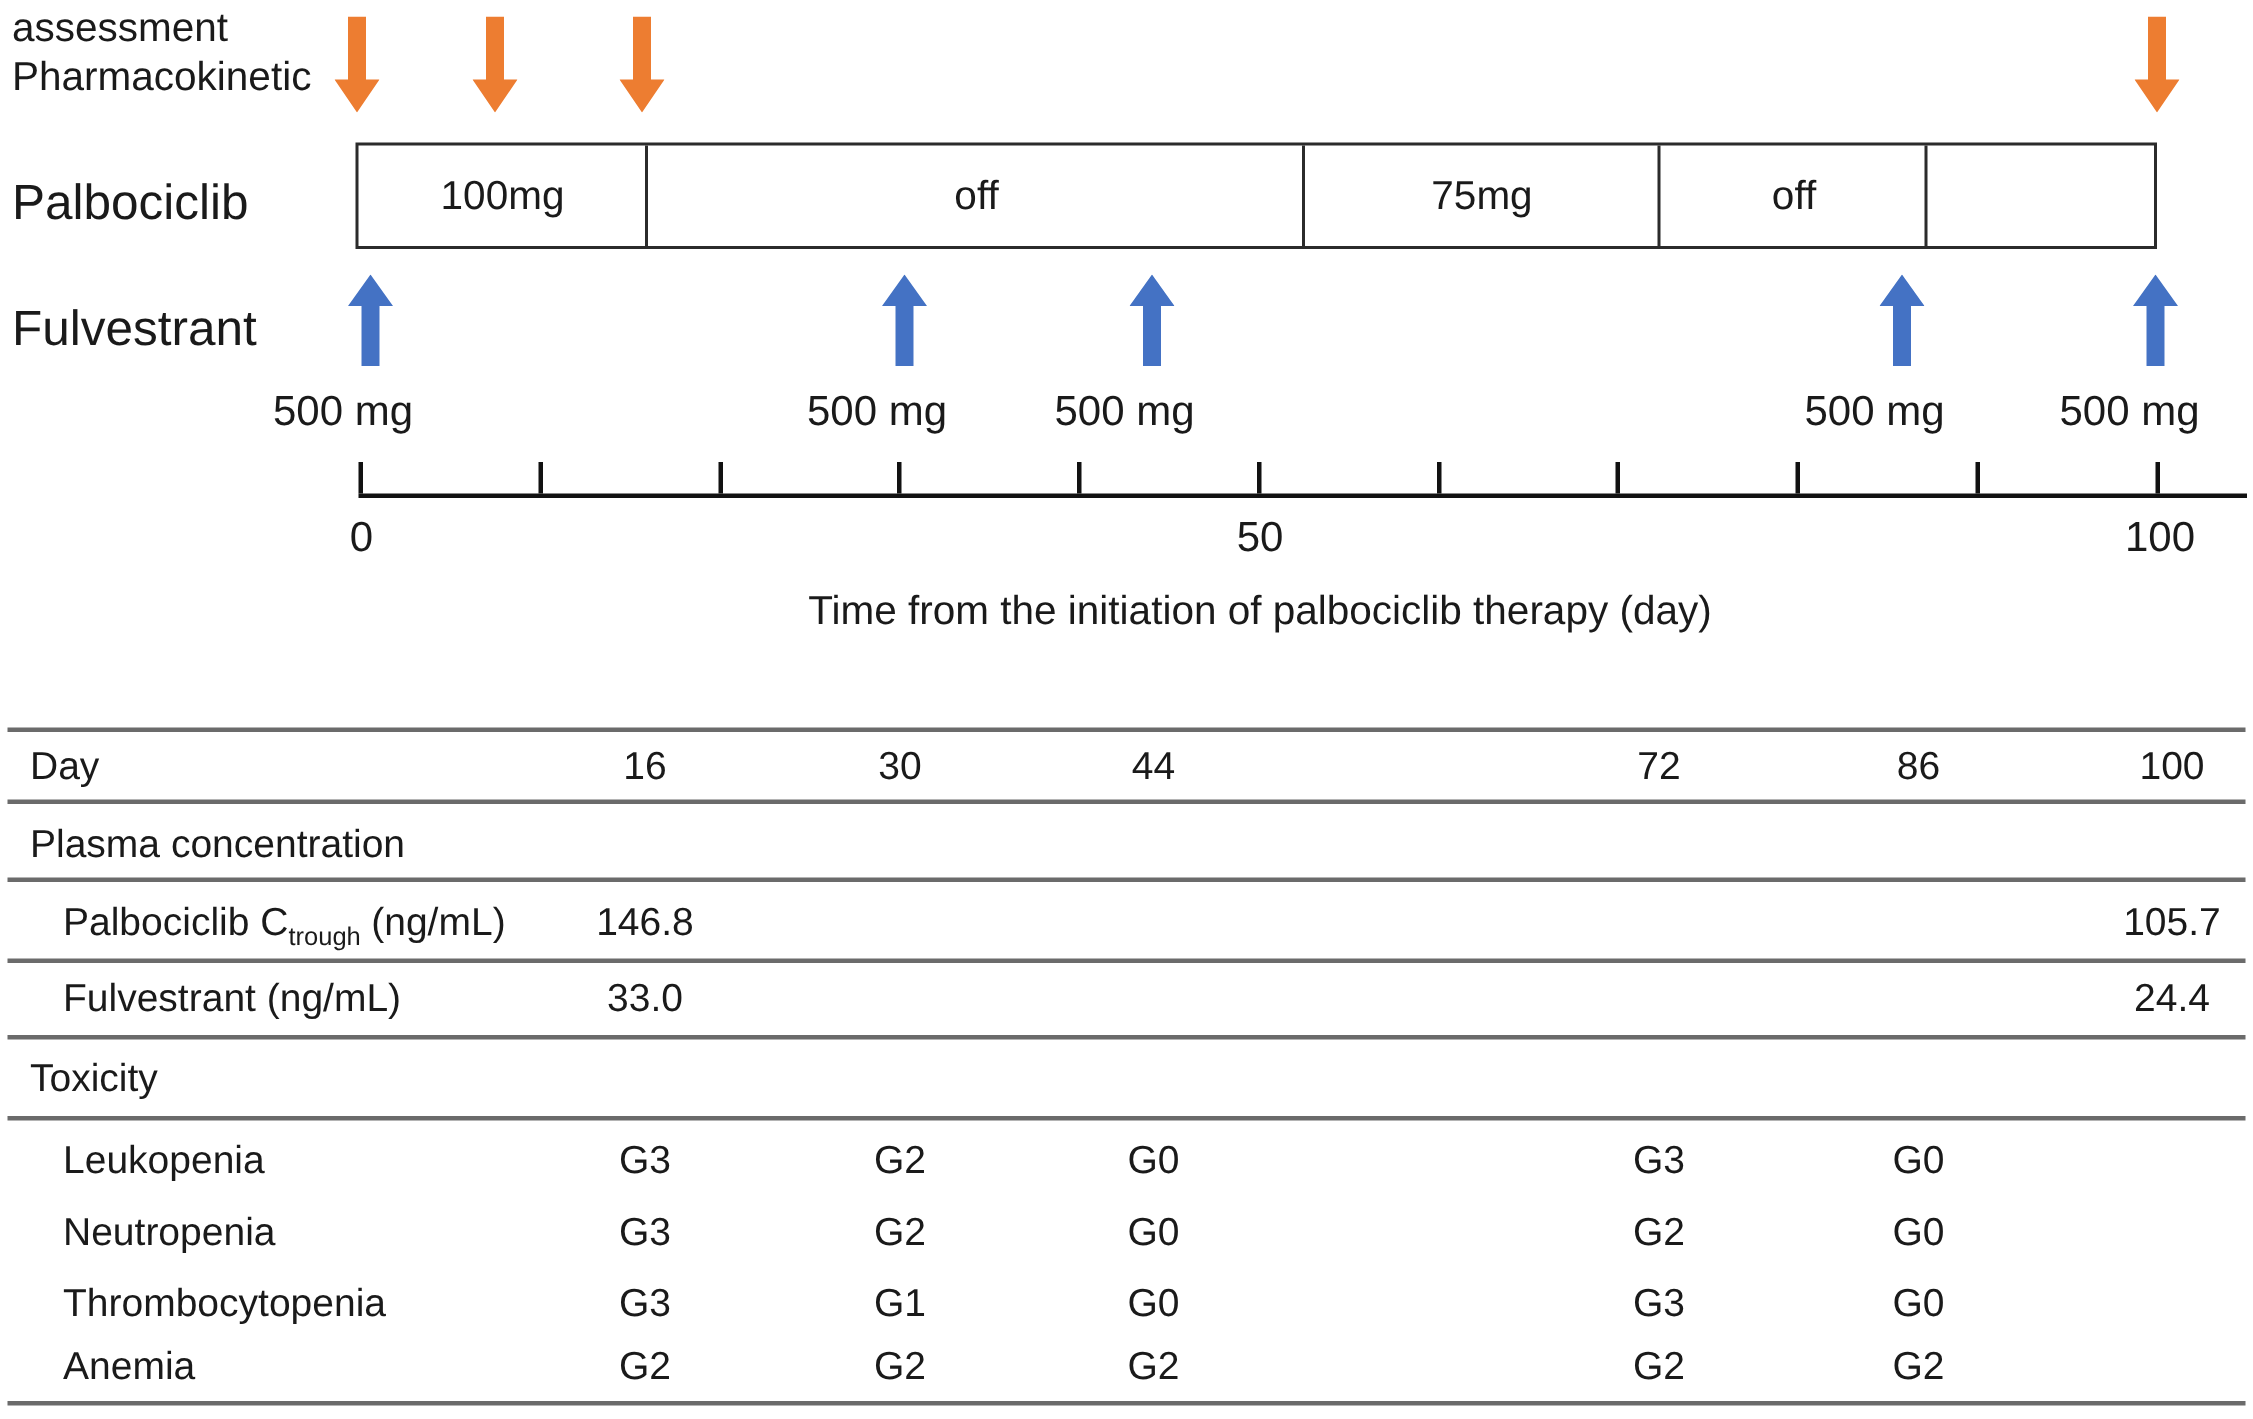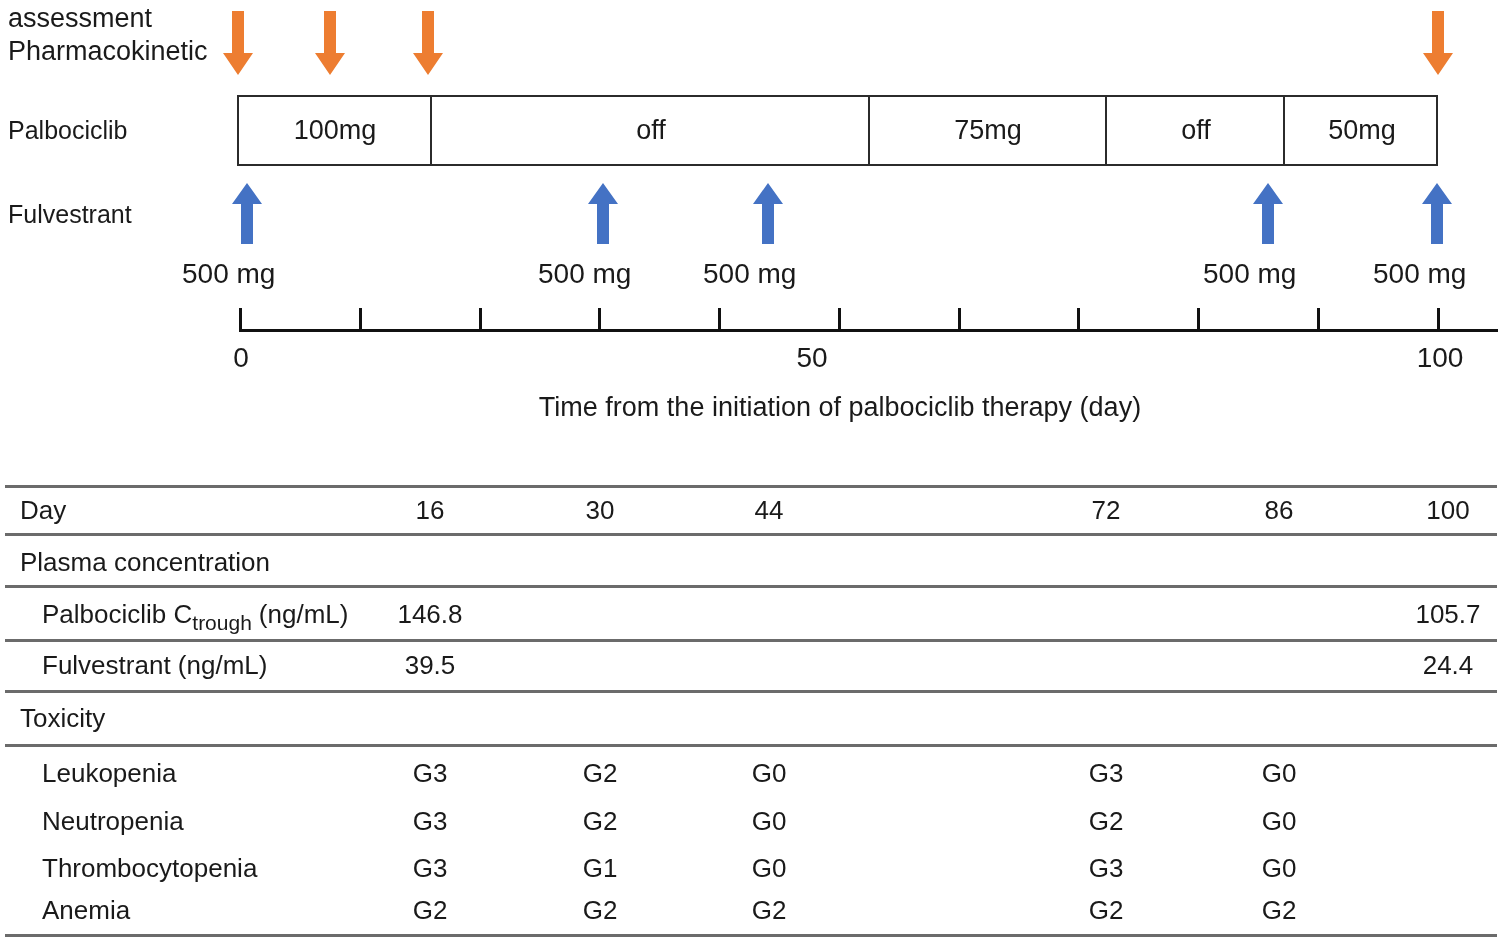--- a/index.html
+++ b/index.html
@@ -1,41 +1,41 @@
 <!DOCTYPE html>
 <html><head>
 <meta charset="utf-8">
 <style>
   html,body{margin:0;padding:0;background:#fff;}
   .canvas{
     position:relative;width:1502px;height:946px;background:#ffffff;
     font-family:"Liberation Sans",sans-serif;color:#1a1a1a;overflow:hidden;
   }
   .pk-label{position:absolute;left:8px;top:2px;font-size:27px;line-height:33px;}
-  .row-label{position:absolute;left:8px;font-size:25px;white-space:nowrap;}
+  .row-label{position:absolute;left:8px;font-size:33px;white-space:nowrap;}
   .arr{position:absolute;}
   
   .dose-box{position:absolute;left:237px;top:95px;width:1197px;height:67px;border:2px solid #2b2b2b;}
   .dose-div{position:absolute;top:0;width:2px;height:67px;background:#2b2b2b;}
   .dose-lab{position:absolute;top:0;width:140px;height:67px;line-height:67px;text-align:center;font-size:27px;}
   
   .axis-line{position:absolute;left:239px;top:329px;width:1259px;height:3px;background:#111;}
   .tick{position:absolute;top:308px;width:3px;height:21px;background:#111;}
   .tick-label{position:absolute;top:342px;font-size:28px;text-align:center;}
   .axis-title{position:absolute;left:340px;top:392px;width:1000px;text-align:center;font-size:27px;}
   .dose500{position:absolute;top:258px;width:130px;text-align:left;font-size:28px;white-space:nowrap;}
   
   .rule{position:absolute;left:5px;width:1492px;height:3px;background:#6b6b6b;}
   .trow{position:absolute;font-size:26px;line-height:30px;white-space:nowrap;}
   .lvl0{left:20px;}
   .lvl1{left:42px;}
   .cell{position:absolute;width:94px;text-align:center;font-size:26px;line-height:30px;}
   .c0{left:383px;} .c1{left:553px;} .c2{left:722px;}
   .c3{left:1059px;} .c4{left:1232px;} .c5{left:1401px;}
-  sub.trough{font-size:21px;line-height:0;vertical-align:-7px;}
+  sub.trough{font-size:17px;line-height:0;vertical-align:-7px;}
   .suffix{margin-left:7px;}
 </style>
 </head>
 <body>
 
 <div class="canvas">
 
   <div class="pk-label">
     <div>assessment</div>
     <div>Pharmacokinetic</div>
@@ -57,21 +57,20 @@
   <div class="row-label" style="top:116px;">Palbociclib</div>
   <div class="dose-box">
     <div class="dose-div" style="left:191px;"></div>
     <div class="dose-div" style="left:629px;"></div>
     <div class="dose-div" style="left:866px;"></div>
     <div class="dose-div" style="left:1044px;"></div>
     <div class="dose-lab" style="left:26px;">100mg</div>
     <div class="dose-lab" style="left:342px;">off</div>
     <div class="dose-lab" style="left:679px;">75mg</div>
     <div class="dose-lab" style="left:887px;">off</div>
-    <div class="dose-lab" style="left:1053px;">50mg</div>
   </div>
 
   <div class="row-label" style="top:200px;">Fulvestrant</div>
 
   <svg class="arr" style="left:232px;top:183px;" width="30" height="61" viewBox="0 0 30 61">
     <path d="M15 0 L30 21 H21 V61 H9 V21 H0 Z" fill="#4472C4"></path>
   </svg>
   <svg class="arr" style="left:588px;top:183px;" width="30" height="61" viewBox="0 0 30 61">
     <path d="M15 0 L30 21 H21 V61 H9 V21 H0 Z" fill="#4472C4"></path>
   </svg>
@@ -97,21 +96,21 @@
   <div class="tick" style="left:479px;"></div>
   <div class="tick" style="left:598px;"></div>
   <div class="tick" style="left:718px;"></div>
   <div class="tick" style="left:838px;"></div>
   <div class="tick" style="left:958px;"></div>
   <div class="tick" style="left:1077px;"></div>
   <div class="tick" style="left:1197px;"></div>
   <div class="tick" style="left:1317px;"></div>
   <div class="tick" style="left:1437px;"></div>
   <div class="tick-label" style="left:211px;width:60px;">0</div>
-  <div class="tick-label" style="left:782px;width:60px;">50</div>
+  <div class="tick-label" style="left:810px;width:60px;">50</div>
   <div class="tick-label" style="left:1400px;width:80px;">100</div>
   <div class="axis-title">Time from the initiation of palbociclib therapy (day)</div>
 
   <div class="rule" style="top:485px;"></div>
   <div class="rule" style="top:533px;"></div>
   <div class="rule" style="top:585px;"></div>
   <div class="rule" style="top:639px;"></div>
   <div class="rule" style="top:690px;"></div>
   <div class="rule" style="top:744px;"></div>
   <div class="rule" style="top:934px;"></div>
@@ -130,21 +129,21 @@
     <span>Palbociclib C</span><sub class="trough">trough</sub><span class="suffix">(ng/mL)</span>
   </div>
   <div class="cell c0" style="top:599px;">146.8</div>
   <div class="cell c1" style="top:599px;"></div>
   <div class="cell c2" style="top:599px;"></div>
   <div class="cell c3" style="top:599px;"></div>
   <div class="cell c4" style="top:599px;"></div>
   <div class="cell c5" style="top:599px;">105.7</div>
 
   <div class="trow lvl1" style="top:650px;">Fulvestrant (ng/mL)</div>
-  <div class="cell c0" style="top:650px;">39.5</div>
+  <div class="cell c0" style="top:650px;">33.0</div>
   <div class="cell c1" style="top:650px;"></div>
   <div class="cell c2" style="top:650px;"></div>
   <div class="cell c3" style="top:650px;"></div>
   <div class="cell c4" style="top:650px;"></div>
   <div class="cell c5" style="top:650px;">24.4</div>
 
   <div class="trow lvl0" style="top:703px;">Toxicity</div>
 
   <div class="trow lvl1" style="top:758px;text-align:right;">Leukopenia</div>
   <div class="cell c0" style="top:758px;">G3</div>

